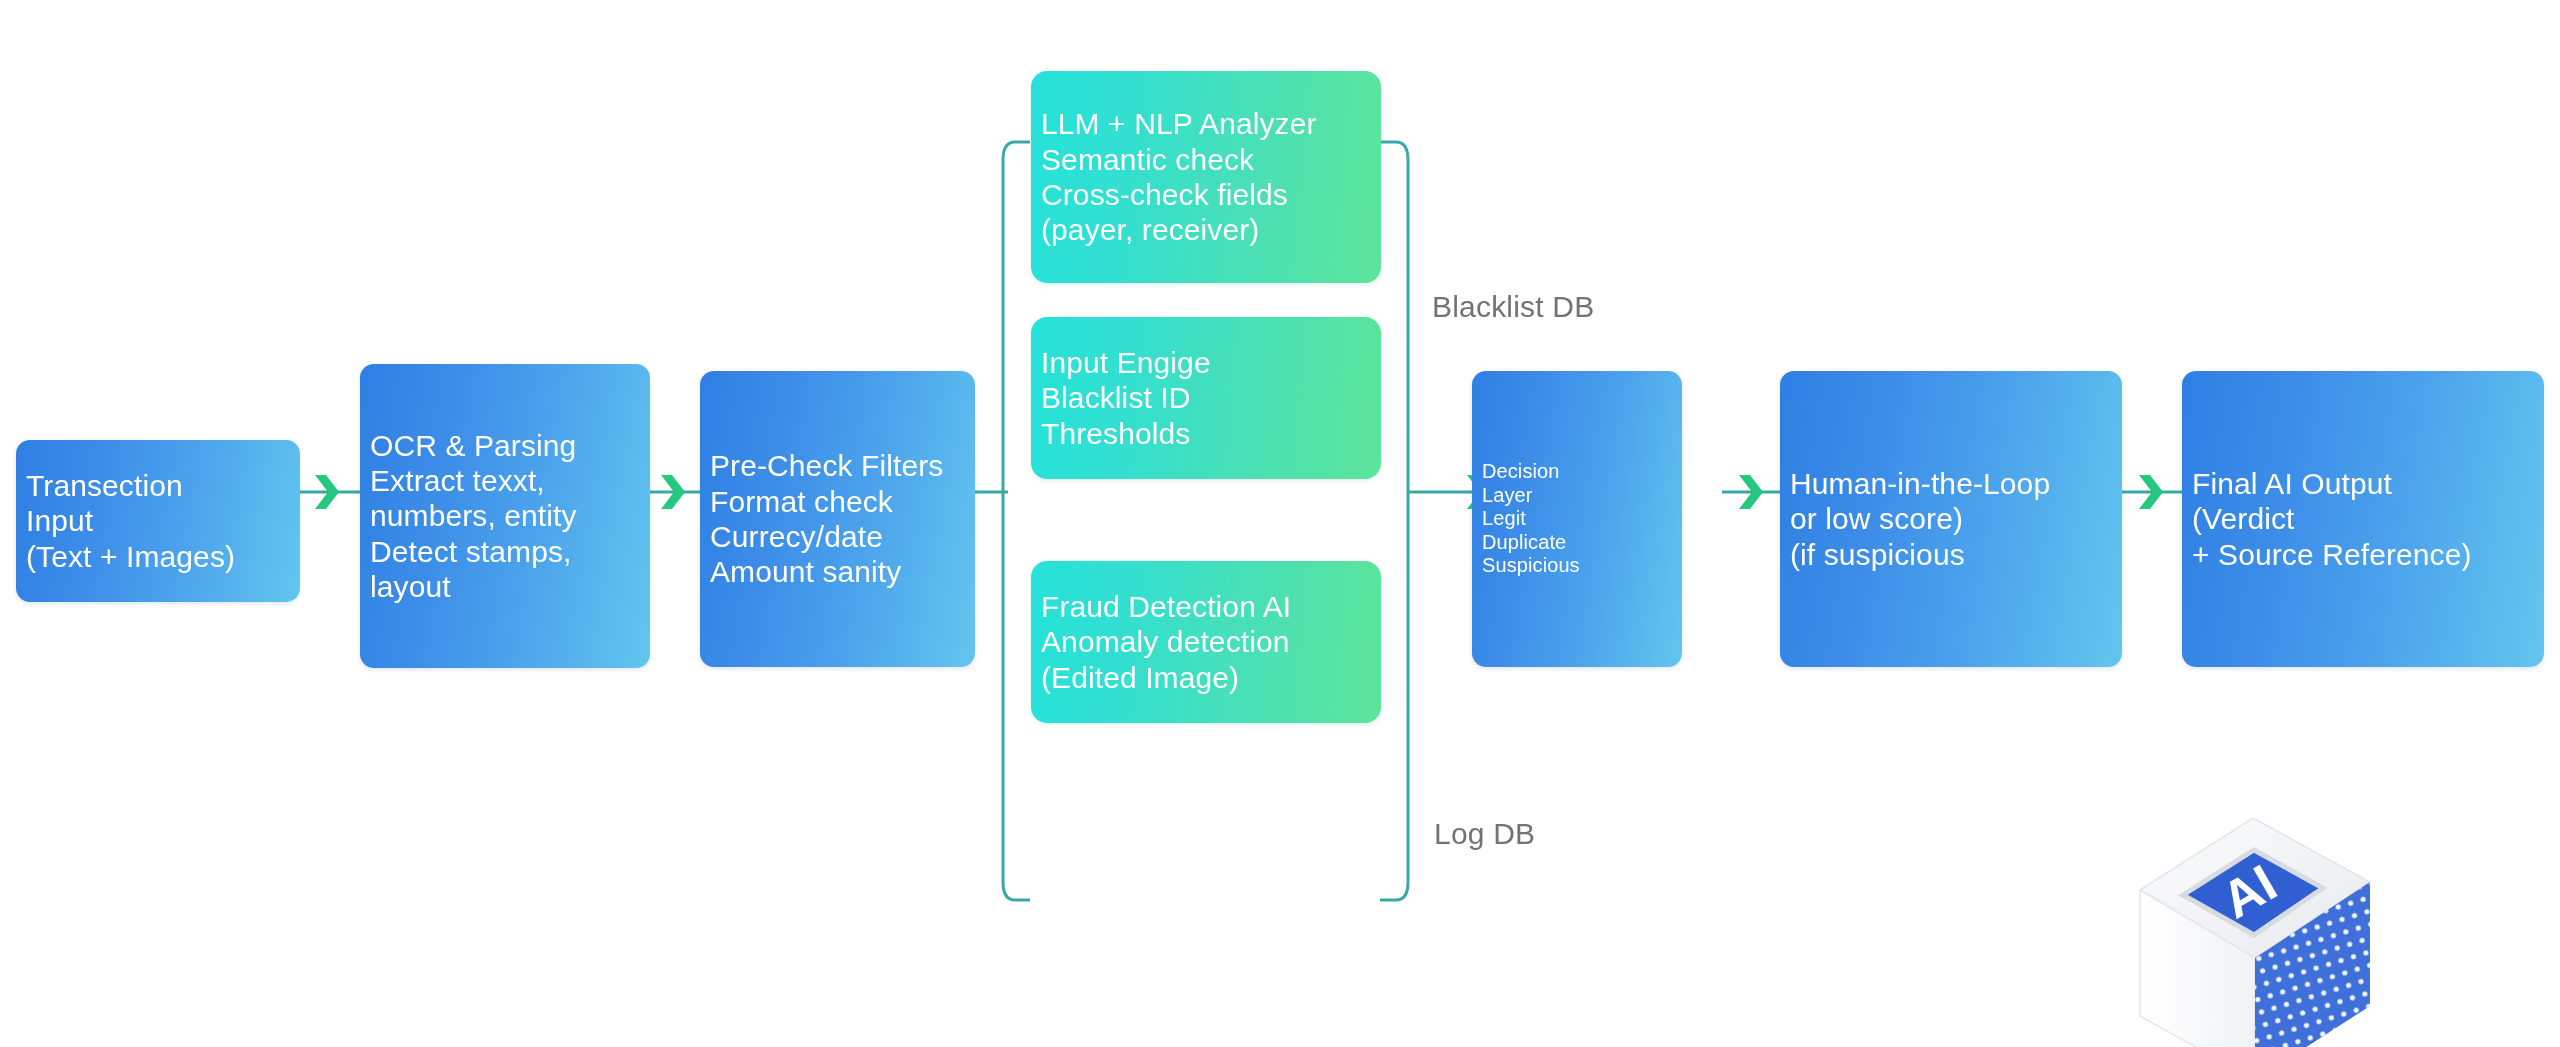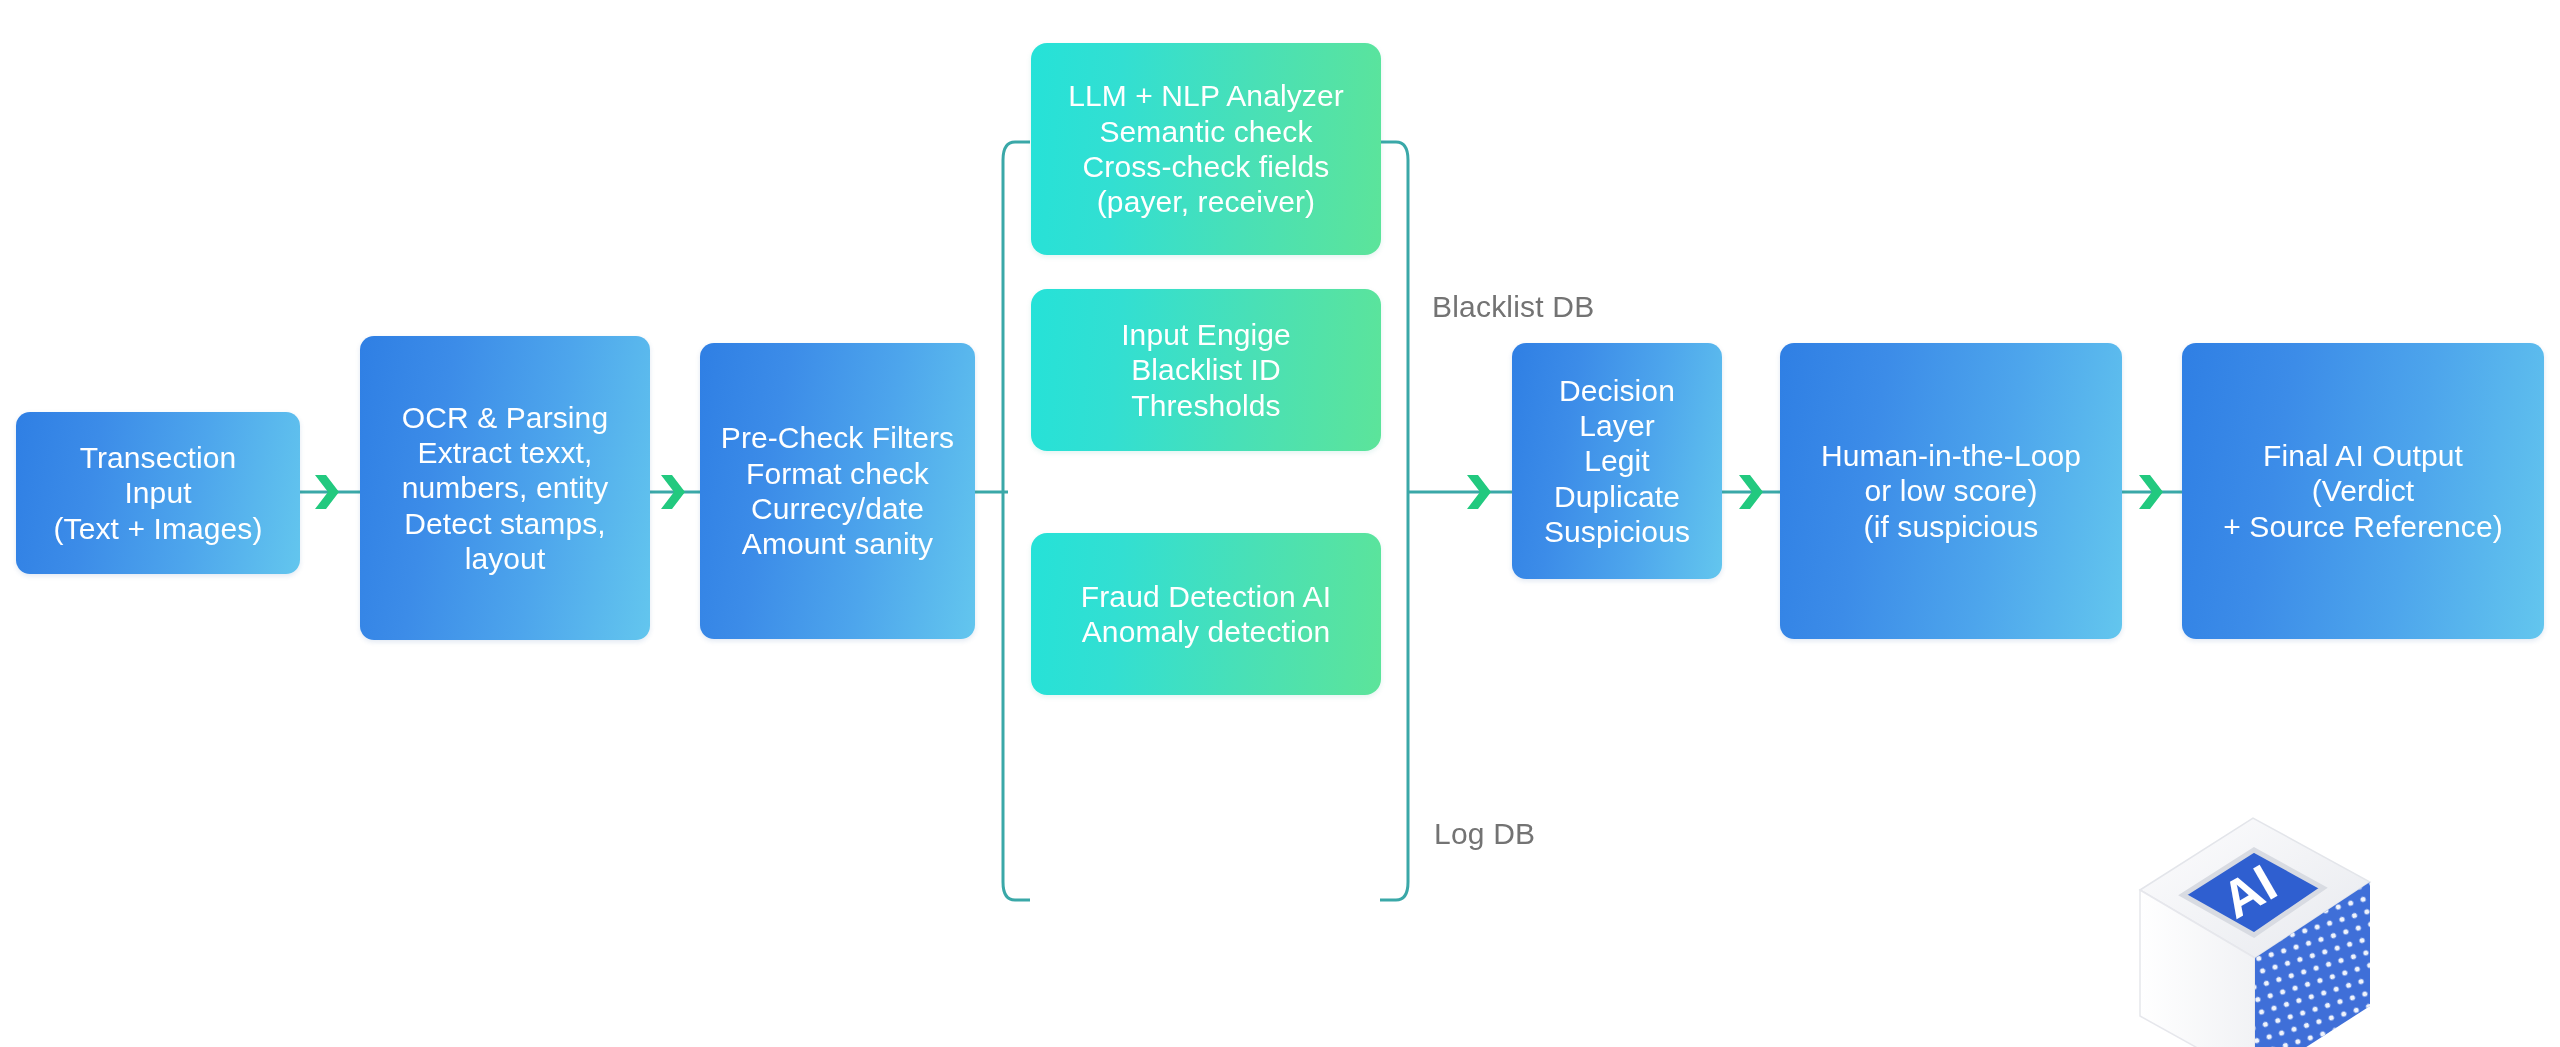--- a/index.html
+++ b/index.html
@@ -8,27 +8,28 @@
     background:#ffffff;
     font-family:"Liberation Sans",sans-serif;
     overflow:hidden;
   }
   #stage{position:relative;width:2560px;height:1047px;overflow:hidden;background:#fff;}
 
   
   .node{
     position:absolute;
     display:flex;align-items:center;justify-content:center;
-    text-align:center;
+    text-align:left;
     color:#ffffff;
     border-radius:14px;
     box-sizing:border-box;
     padding:22px 10px;
     line-height:1.18;
     letter-spacing:.1px;
+    margin-top:28px;
   }
   .blue{
     background:linear-gradient(100deg,#2f7fe4 0%,#3c8ce8 28%,#4da5ec 62%,#63c6ee 100%);
     box-shadow:0 2px 5px rgba(40,90,160,.14);
   }
   .green{
     background:linear-gradient(95deg,#25e2d8 0%,#32dfd2 25%,#49e0b6 62%,#5ce49a 100%);
     box-shadow:0 2px 5px rgba(40,160,140,.13);
     border-radius:16px;
   }
@@ -127,25 +128,26 @@
       <span class="ln">Input Engige</span>
       <span class="ln">Blacklist ID</span>
       <span class="ln">Thresholds</span>
     </div>
   </div>
 
   <div class="node green" style="left:1031px;top:533px;width:350px;height:162px;font-size:30px;">
     <div class="lines">
       <span class="ln">Fraud Detection AI</span>
       <span class="ln">Anomaly detection</span>
-    </div>
-  </div>
-
-
-  <div class="node blue" style="left:1512px;top:343px;width:210px;height:236px;font-size:30px;">
+      <span class="ln">(Edited Image)</span>
+    </div>
+  </div>
+
+
+  <div class="node blue" style="left:1472px;top:343px;width:210px;height:296px;font-size:20px;">
     <div class="lines">
       <span class="ln">Decision</span>
       <span class="ln">Layer</span>
       <span class="ln">Legit</span>
       <span class="ln">Duplicate</span>
       <span class="ln">Suspicious</span>
     </div>
   </div>
 
   <div class="node blue" style="left:1780px;top:343px;width:342px;height:296px;font-size:30px;">

